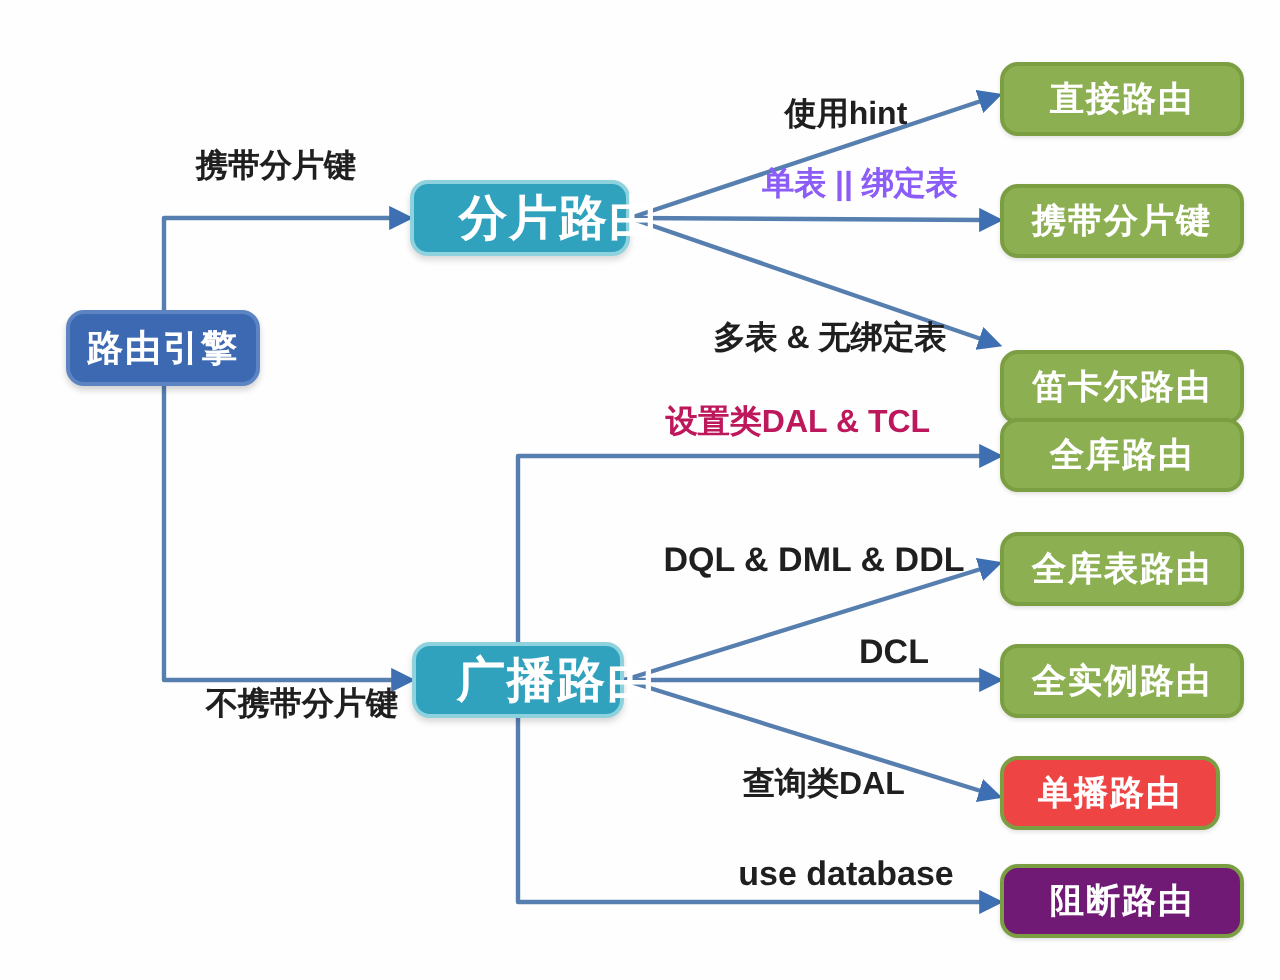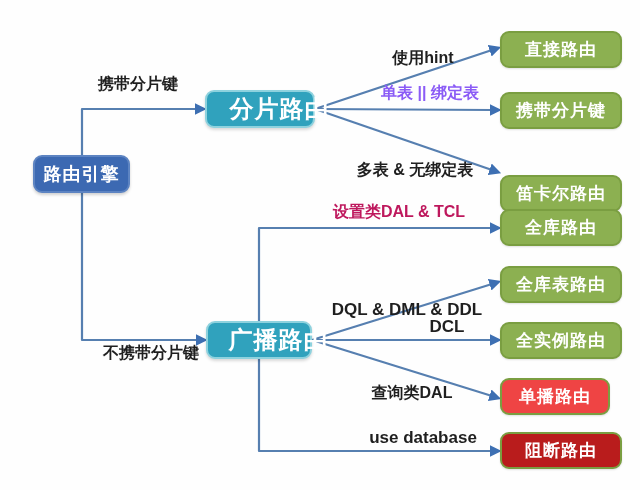--- a/index.html
+++ b/index.html
@@ -81,21 +81,21 @@
         <path d="M259,359 L259,451 L492,451" fill="none" stroke="#567fb0" stroke-width="2.2" stroke-linejoin="round" marker-end="url(#arrow)"></path>
       </g>
   </svg>
   <div id="labels-layer">
       <div class="edge-label" style="left: 138px; top: 84px; color: rgb(31, 31, 31);">携带分片键</div>
       <div class="edge-label" style="left: 151px; top: 353px; color: rgb(31, 31, 31);">不携带分片键</div>
       <div class="edge-label" style="left: 423px; top: 58px; color: rgb(31, 31, 31);">使用hint</div>
       <div class="edge-label" style="left: 430px; top: 93px; color: #8b5cf6;">单表 || 绑定表</div>
       <div class="edge-label" style="left: 415px; top: 170px; color: rgb(31, 31, 31);">多表 &amp; 无绑定表</div>
       <div class="edge-label" style="left: 399px; top: 212px; color: #be185d;">设置类DAL &amp; TCL</div>
-      <div class="edge-label latin" style="left: 407px; top: 281px; color: rgb(31, 31, 31); margin-top: 29px;">DQL &amp; DML &amp; DDL</div>
+      <div class="edge-label latin" style="left: 407px; top: 281px; color: rgb(31, 31, 31);">DQL &amp; DML &amp; DDL</div>
       <div class="edge-label latin" style="left: 447px; top: 327px; color: rgb(31, 31, 31);">DCL</div>
       <div class="edge-label" style="left: 412px; top: 393px; color: rgb(31, 31, 31);">查询类DAL</div>
       <div class="edge-label latin" style="left: 423px; top: 438px; color: rgb(31, 31, 31);">use database</div>
     </div>
   <div id="nodes-layer">
       <div class="node root" style="left: 33px; top: 155px; width: 97px; height: 38px; background: rgb(60, 105, 178); border: 2px solid rgb(93, 132, 194); color: rgb(255, 255, 255);">
         <span>路由引擎</span>
       </div>
       <div class="node branch" style="left: 205px; top: 90px; width: 110px; height: 38px; background: rgb(48, 162, 189); border: 2px solid rgb(142, 210, 222); color: rgb(255, 255, 255);">
         <span>分片路由</span>
@@ -117,17 +117,17 @@
       </div>
       <div class="node leaf" style="left: 500px; top: 266px; width: 122px; height: 37px; background: rgb(140, 176, 81); border: 2px solid rgb(122, 158, 65); color: rgb(255, 255, 255);">
         <span>全库表路由</span>
       </div>
       <div class="node leaf" style="left: 500px; top: 322px; width: 122px; height: 37px; background: rgb(140, 176, 81); border: 2px solid rgb(122, 158, 65); color: rgb(255, 255, 255);">
         <span>全实例路由</span>
       </div>
       <div class="node leaf" style="left: 500px; top: 378px; width: 110px; height: 37px; background: #ef4444; border: 2px solid rgb(122, 158, 65); color: rgb(255, 255, 255);">
         <span>单播路由</span>
       </div>
-      <div class="node leaf" style="left: 500px; top: 432px; width: 122px; height: 37px; background: #b91c1c; border: 2px solid rgb(122, 158, 65); color: rgb(255, 255, 255);">
+      <div class="node leaf" style="left: 500px; top: 432px; width: 122px; height: 37px; background: #701a75; border: 2px solid rgb(122, 158, 65); color: rgb(255, 255, 255);">
         <span>阻断路由</span>
       </div>
     </div>
 </div>
 
 </body></html>

